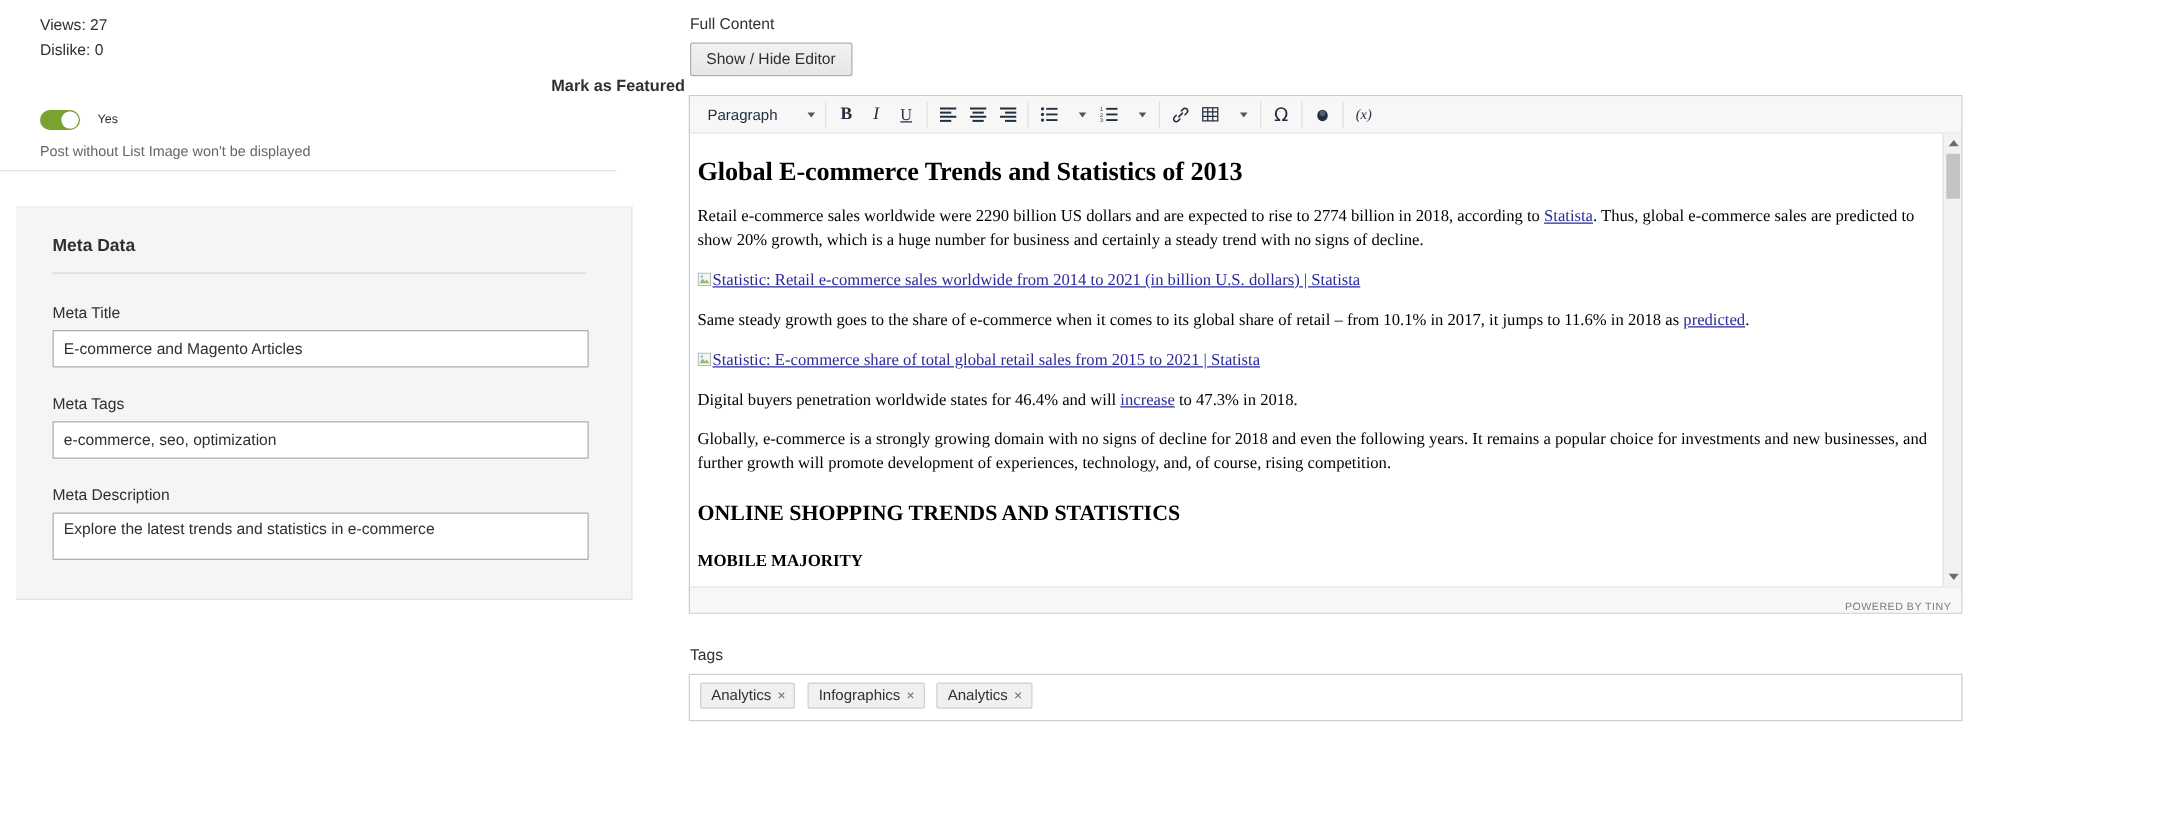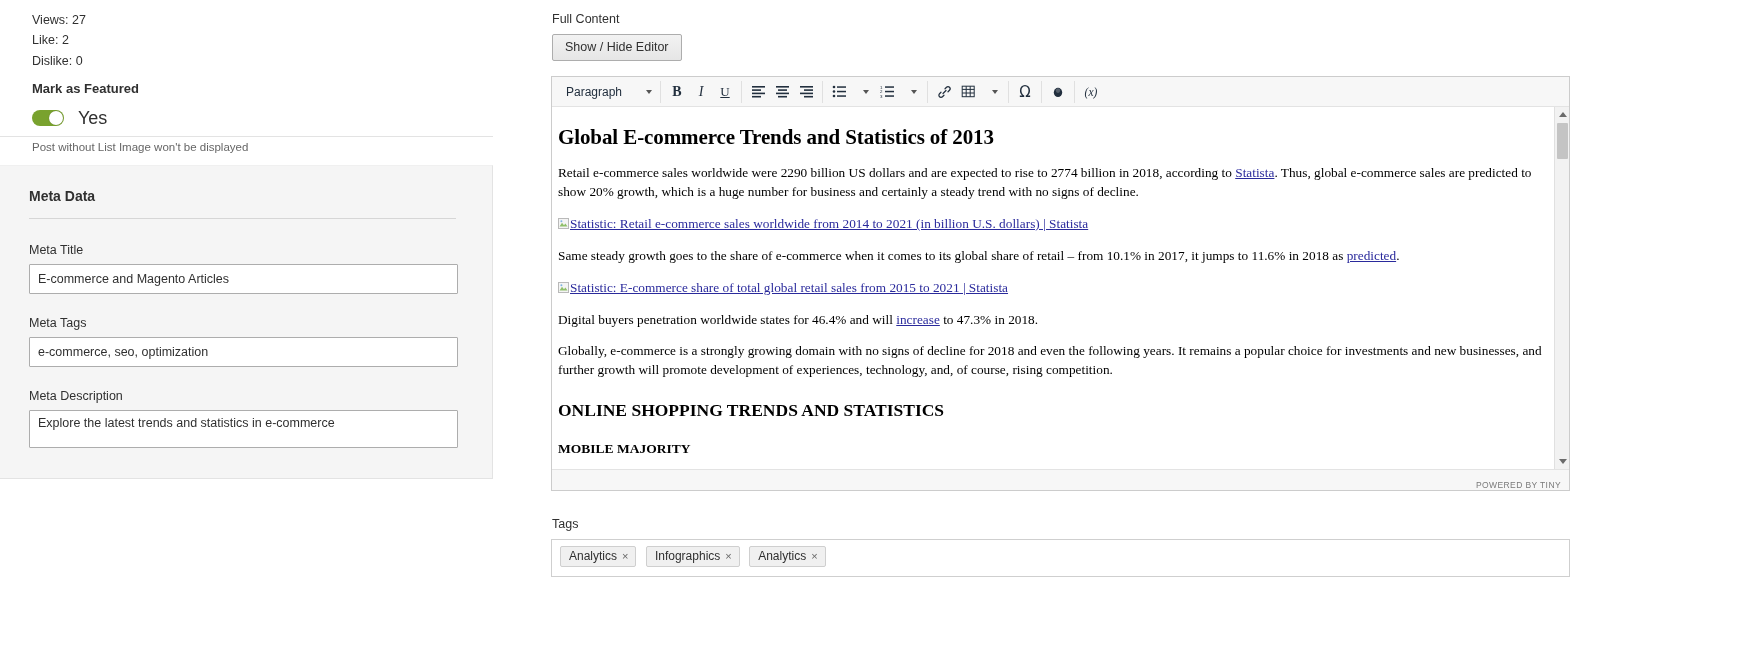--- a/index.html
+++ b/index.html
@@ -24,20 +24,21 @@
     font-size: 12.5px;
     color: #303030;
     line-height: 1.62;
   }
   .stats-line { white-space: nowrap; }
   .featured-label {
     margin: 10px 0 0 32px;
     font-size: 13px;
     font-weight: bold;
     color: #303030;
+    text-align: right;
   }
   .toggle-row {
     display: flex;
     align-items: center;
     margin: 12px 0 0 32px;
   }
   .toggle {
     width: 32px; height: 16px;
     border-radius: 9px;
     background: #79a22e;
@@ -48,39 +49,39 @@
   .toggle .knob {
     position: absolute;
     top: 1px; right: 1px;
     width: 14px; height: 14px;
     border-radius: 50%;
     background: #ffffff;
     box-shadow: 0 0 1px rgba(0,0,0,.35);
   }
   .toggle-text {
     margin-left: 14px;
-    font-size: 18px;
+    font-size: 10px;
     color: #303030;
   }
   .note {
     margin: 12px 0 0 32px;
     font-size: 11.5px;
     color: #666;
   }
   .panel-divider {
     position: absolute;
     left: 0; right: 55px;
     top: 136px;
     height: 1px;
     background: #e3e3e3;
   }
 
   .meta-card {
     position: absolute;
-    left: 0;
+    left: 13px;
     top: 165px;
     width: 493px;
     background: #f5f5f5;
     border-right: 1px solid #e3e3e3;
     border-bottom: 1px solid #e3e3e3;
     border-top: 1px solid #f0f0f0;
     padding: 22px 36px 26px 29px;
     min-height: 300px;
   }
   .meta-heading {
@@ -341,21 +342,20 @@
 </style>
 </head>
 <body>
 
 <div class="page">
 
   <div class="left-col">
 
     <div class="stats-block">
       <div class="stats-line">Views: 27</div>
-      <div class="stats-line">Like: 2</div>
       <div class="stats-line">Dislike: 0</div>
     </div>
 
     <div class="featured-label">Mark as Featured</div>
 
     <div class="toggle-row">
       <div class="toggle">
         <div class="knob"></div>
       </div>
       <div class="toggle-text">Yes</div>

